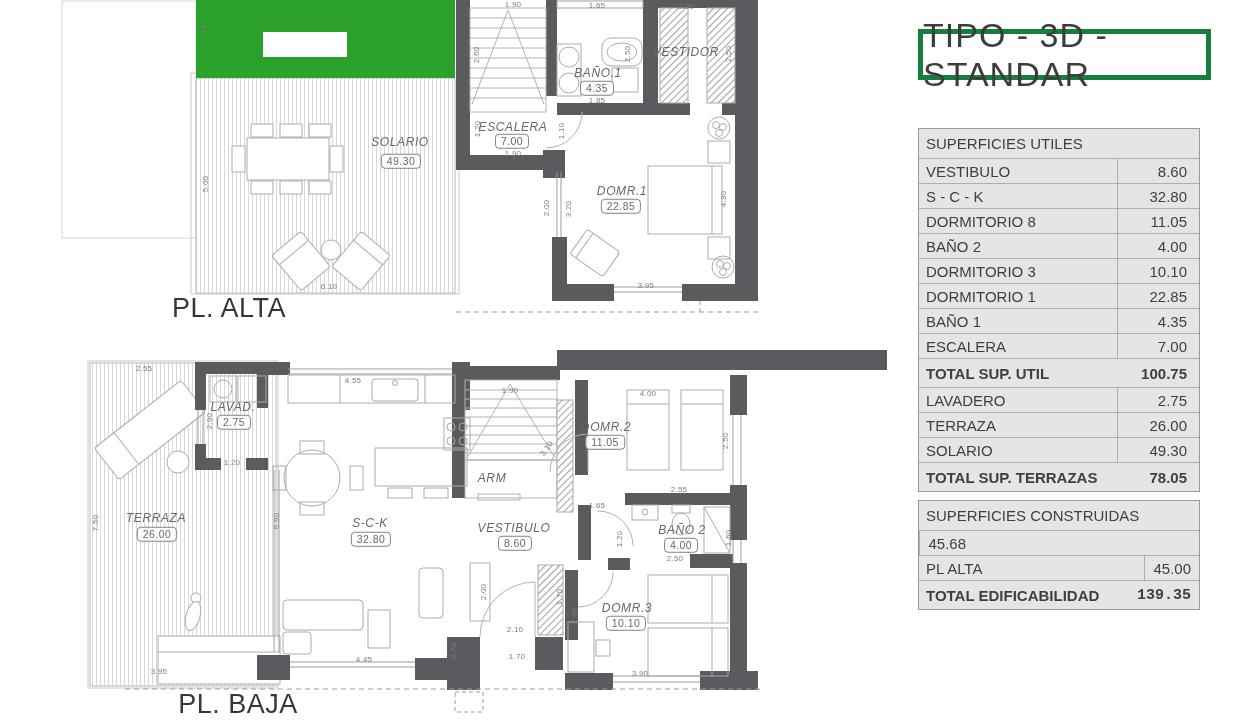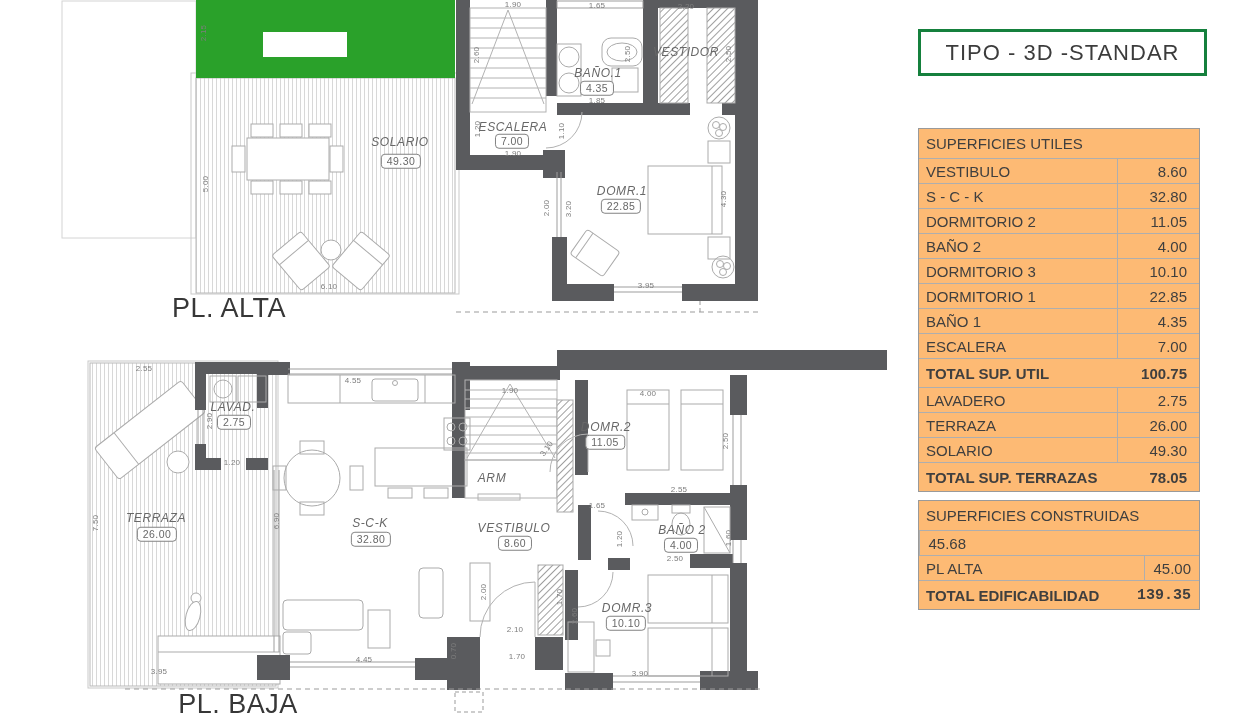--- a/index.html
+++ b/index.html
@@ -11,23 +11,23 @@
   .ann{position:absolute;white-space:nowrap;color:#6d6d6d;line-height:1;
        font-family:"Liberation Sans",sans-serif;}
   .ann.dim{font-size:8px;color:#7d7d7d;letter-spacing:.2px;}
   .ann.label{font-size:12px;letter-spacing:.6px;color:#686868;font-style:italic;}
   .ann.box{font-size:10.5px;letter-spacing:.4px;color:#686868;border:1px solid #828282;
            border-radius:4px;padding:1px 5px;background:rgba(255,255,255,.9);}
   .ann.title{font-size:27px;color:#373737;letter-spacing:.5px;}
 
   
   .titlebox{position:absolute;left:918px;top:29px;width:283px;height:41px;
-            border:3px solid #15803d;display:flex;align-items:center;justify-content:center;
-            font-size:22px;letter-spacing:1px;color:#3c3c3c;}
-  .ptable{position:absolute;width:282px;border:1px solid #9a9a9a;background:#fdba74;box-sizing:border-box;}
+            border:5px solid #15803d;display:flex;align-items:center;justify-content:center;
+            font-size:34px;letter-spacing:1px;color:#3c3c3c;}
+  .ptable{position:absolute;width:282px;border:1px solid #9a9a9a;background:#e5e5e5;box-sizing:border-box;}
   .prow{display:flex;align-items:stretch;border-top:1px solid #aeaeae;min-height:24px;
         font-size:15px;color:#3f3f3f;}
   .prow:first-child{border-top:none;}
   .prow.header{min-height:29px;}
   .prow.total{min-height:28px;font-weight:bold;}
   .plabel{flex:1;display:flex;align-items:center;padding:1px 7px;}
   .pvalue{display:flex;align-items:center;justify-content:flex-end;padding-right:12px;width:82px;box-sizing:border-box;}
   .prow.item .pvalue{border-left:1px solid #aeaeae;}
   #table-construidas .pvalue{width:55px;padding-right:8px;}
   #table-construidas .prow.total .pvalue{width:64px;font-family:Liberation Mono, monospace;}
@@ -379,21 +379,21 @@
       </div>
       <div class="prow item">
         <div class="plabel">VESTIBULO</div>
         <div class="pvalue">8.60</div>
       </div>
       <div class="prow item">
         <div class="plabel">S - C - K</div>
         <div class="pvalue">32.80</div>
       </div>
       <div class="prow item">
-        <div class="plabel">DORMITORIO 2</div>
+        <div class="plabel">DORMITORIO 8</div>
         <div class="pvalue">11.05</div>
       </div>
       <div class="prow item">
         <div class="plabel">BAÑO 2</div>
         <div class="pvalue">4.00</div>
       </div>
       <div class="prow item">
         <div class="plabel">DORMITORIO 3</div>
         <div class="pvalue">10.10</div>
       </div>

